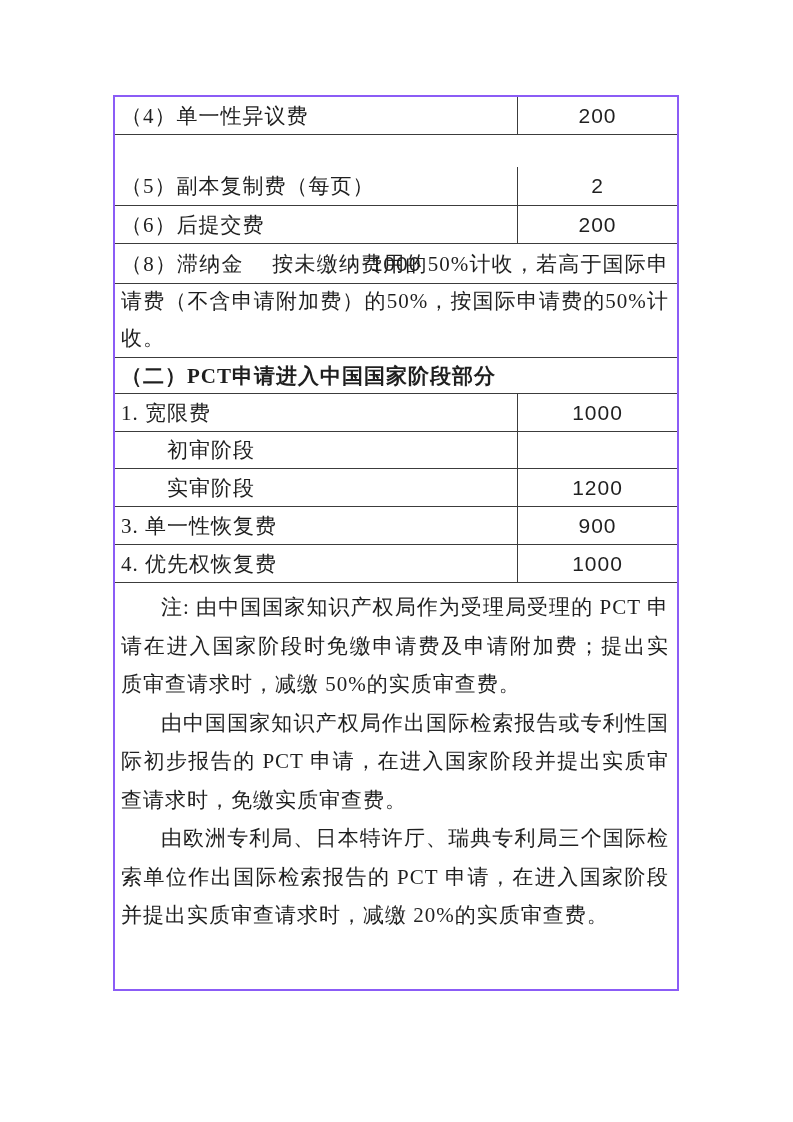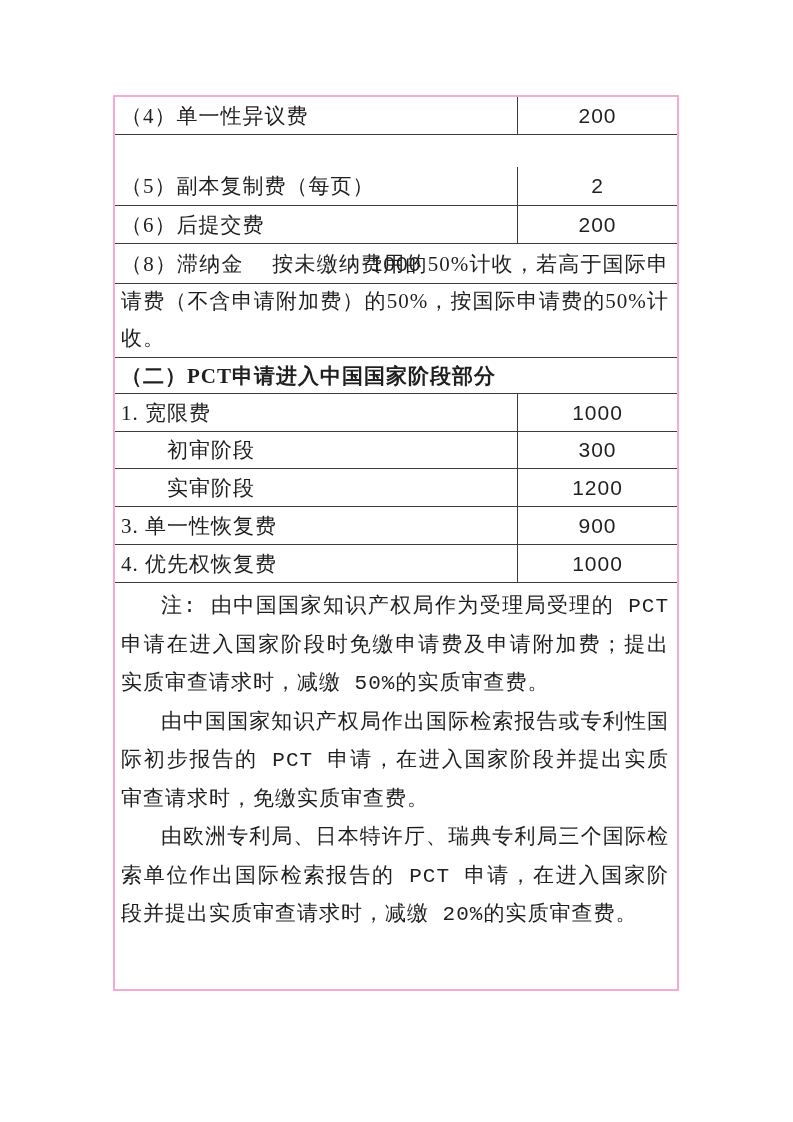--- a/index.html
+++ b/index.html
@@ -14,21 +14,21 @@
     background: #ffffff;
     font-family: "Liberation Serif", "DejaVu Serif", serif;
     color: #1f1f1f;
     overflow: hidden;
   }
   .doc-table {
     position: absolute;
     left: 113px;
     top: 95px;
     width: 566px;
-    border: 2px solid #f9a8d4;
+    border: 2px solid #8b5cf6;
     box-sizing: border-box;
     background: #ffffff;
   }
   .row {
     display: flex;
     border-bottom: 1px solid #3c3c3c;
     box-sizing: border-box;
     font-size: 21px;
   }
   .row:last-child { border-bottom: none; }
@@ -83,21 +83,20 @@
     font-size: 21px;
     min-height: 406px;
   }
   .notes-row p {
     margin: 0;
     line-height: 38.5px;
     text-indent: 1.9em;
     text-align: justify;
     text-justify: inter-character;
     letter-spacing: 1px;
-    font-family: Liberation Mono, monospace;
   }
 </style>
 </head>
 <body>
 
 <div class="page">
   <div class="doc-table">
 
     <div class="row h38">
       <div class="cell-label">（4）单一性异议费</div>
@@ -127,21 +126,20 @@
     </div>
 
     <div class="row h38">
       <div class="cell-label">1. 宽限费</div>
       <div class="cell-value">1000</div>
     </div>
 
 
     <div class="row h37">
       <div class="cell-label indent">初审阶段</div>
-      <div class="cell-value">300</div>
     </div>
 
     <div class="row h38">
       <div class="cell-label indent">实审阶段</div>
       <div class="cell-value">1200</div>
     </div>
 
     <div class="row h38">
       <div class="cell-label">3. 单一性恢复费</div>
       <div class="cell-value">900</div>

